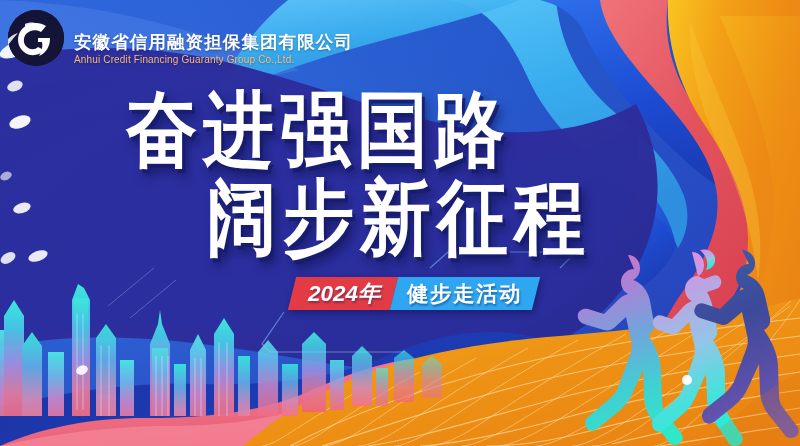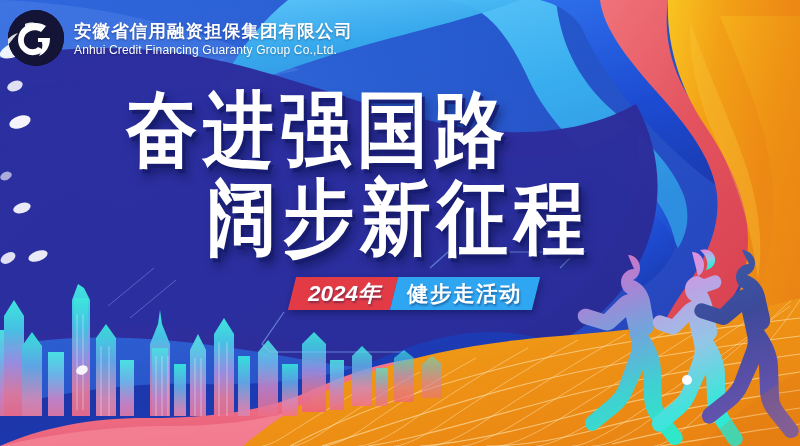--- a/index.html
+++ b/index.html
@@ -14,40 +14,40 @@
     overflow:hidden;
     background:#2458CC;
   }
   #poster svg.layer{
     position:absolute; left:0; top:0; width:800px; height:446px;
     display:block;
   }
   
   #header{
     position:absolute; left:8px; top:10px;
-    display:flex; align-items:center; gap:10px;
+    display:flex; align-items:flex-end; gap:10px;
     z-index:40;
   }
   #logo-badge{
     position:relative;
     width:56px; height:56px; border-radius:50%;
     background:#12132e;
     flex:0 0 auto;
     display:block;
   }
   #logo-badge svg{ position:absolute; left:0; top:0; }
   #header-texts{ display:flex; flex-direction:column; gap:1px; padding-top:2px; }
   #company-cn{
     font-size:17.5px; font-weight:bold; color:#ffffff;
     letter-spacing:1.1px; line-height:1.18;
     text-shadow:0 1px 2px rgba(0,0,20,.35);
     white-space:nowrap;
   }
   #company-en{
-    font-size:12px; color:#ffffff; letter-spacing:.15px;
+    font-size:10px; color:#fdba74; letter-spacing:.15px;
     line-height:1.2; white-space:nowrap;
     text-shadow:0 1px 2px rgba(0,0,20,.3);
   }
   
   #title-block{
     position:absolute; left:0; top:88px; width:800px;
     z-index:40; pointer-events:none;
   }
   .title-line{
     font-family:"Liberation Sans","DejaVu Sans",sans-serif;

